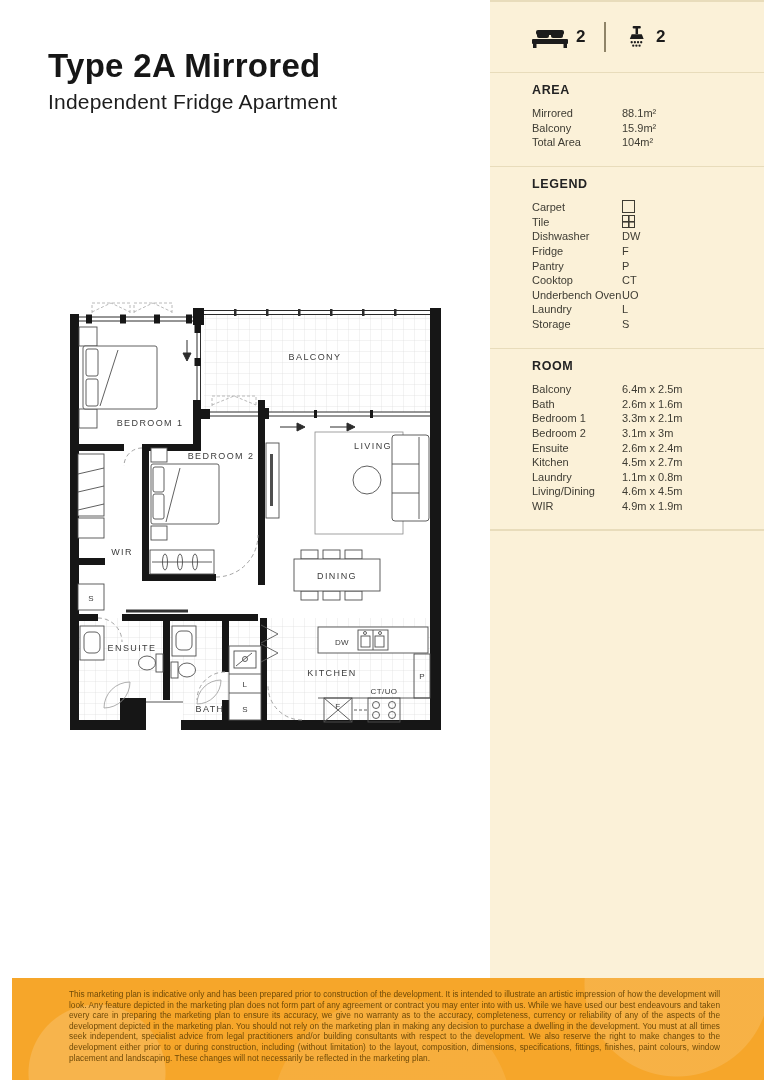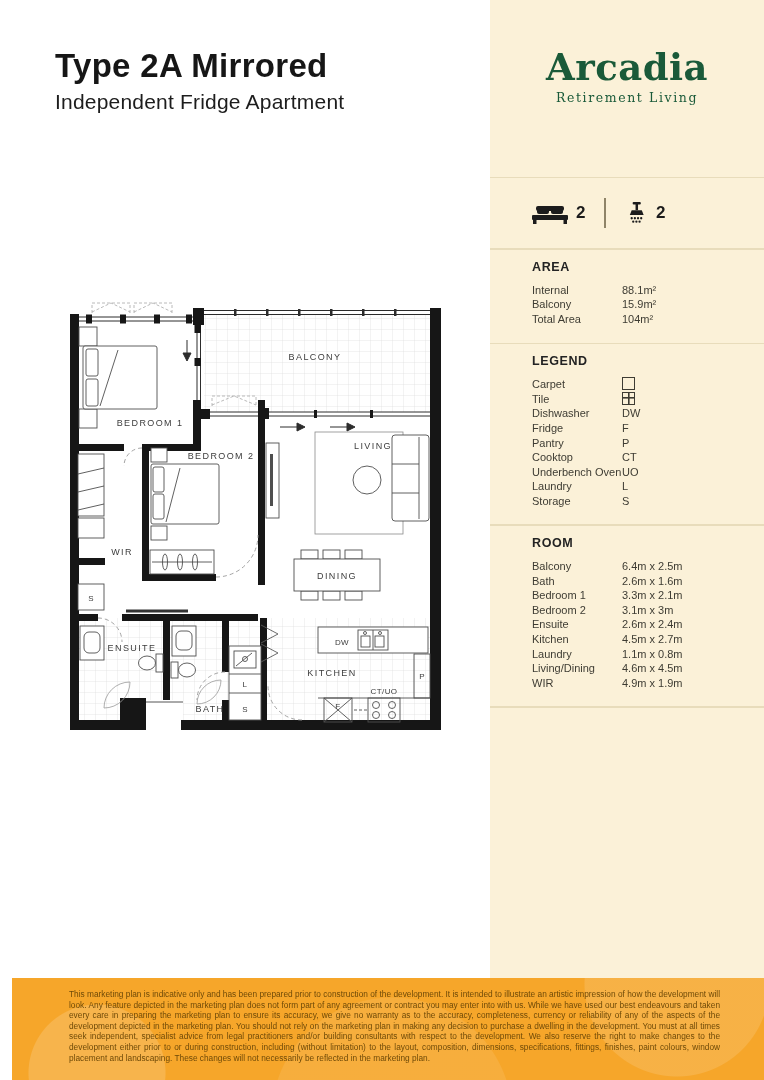--- a/index.html
+++ b/index.html
@@ -1,20 +1,20 @@
 <!DOCTYPE html>
 <html><head>
 <meta charset="utf-8">
 <style>
   html,body{margin:0;padding:0;}
   body{width:764px;height:1080px;position:relative;background:#ffffff;
        font-family:"Liberation Sans",sans-serif;overflow:hidden;}
 
   
-  .titleblock{position:absolute;left:55px;top:48px;}
+  .titleblock{position:absolute;left:48px;top:48px;}
   .title{font-size:33px;font-weight:600;color:#161616;letter-spacing:.3px;line-height:1.1;margin:0;}
   .subtitle{font-size:21px;font-weight:400;color:#1d1d1d;margin-top:6px;letter-spacing:.2px;}
 
   
   .plan{position:absolute;left:62px;top:296px;width:396px;height:440px;}
   .plan text{font-family:"Liberation Sans",sans-serif;fill:#3c3c3c;}
   .lbl{font-size:9px;letter-spacing:1.4px;text-anchor:middle;}
   .sm{font-size:8px;letter-spacing:.4px;text-anchor:middle;}
   .wall{fill:#161616;}
   .fx{fill:#ffffff;stroke:#4e4e4e;stroke-width:.9;}
@@ -294,24 +294,20 @@
   <text class="sm" x="322" y="398">CT/UO</text>
   <text class="sm" x="276" y="413">F</text>
   <text class="sm" x="360" y="383">P</text>
   <text class="sm" x="183" y="391">L</text>
   <text class="sm" x="183" y="416">S</text>
   <text class="sm" x="29" y="305">S</text>
 </svg>
 
 <div class="panel">
 
-  <div class="logo">
-    <div class="brand">Arcadia</div>
-    <div class="tag">Retirement Living</div>
-  </div>
 
   <div class="divider"></div>
 
   <div class="stats">
     <span class="staticon">
       <svg width="36" height="24" viewBox="0 0 36 24" fill="#1c1c1c">
         <rect x="4" y="5" width="28" height="5" rx="2"></rect>
         <rect x="5" y="8" width="12" height="5" rx="2"></rect>
         <rect x="19" y="8" width="12" height="5" rx="2"></rect>
         <rect x="0" y="14" width="36" height="5" rx="1"></rect>
@@ -336,21 +332,21 @@
       </svg>
     </span>
     <span class="statnum">2</span>
   </div>
 
   <div class="divider"></div>
 
   <div class="section">
     <div class="sechead">AREA</div>
     <div class="row">
-      <span class="rl">Internal</span>
+      <span class="rl">Mirrored</span>
       <span class="rv">88.1m²</span>
     </div>
     <div class="row">
       <span class="rl">Balcony</span>
       <span class="rv">15.9m²</span>
     </div>
     <div class="row">
       <span class="rl">Total Area</span>
       <span class="rv">104m²</span>
     </div>

